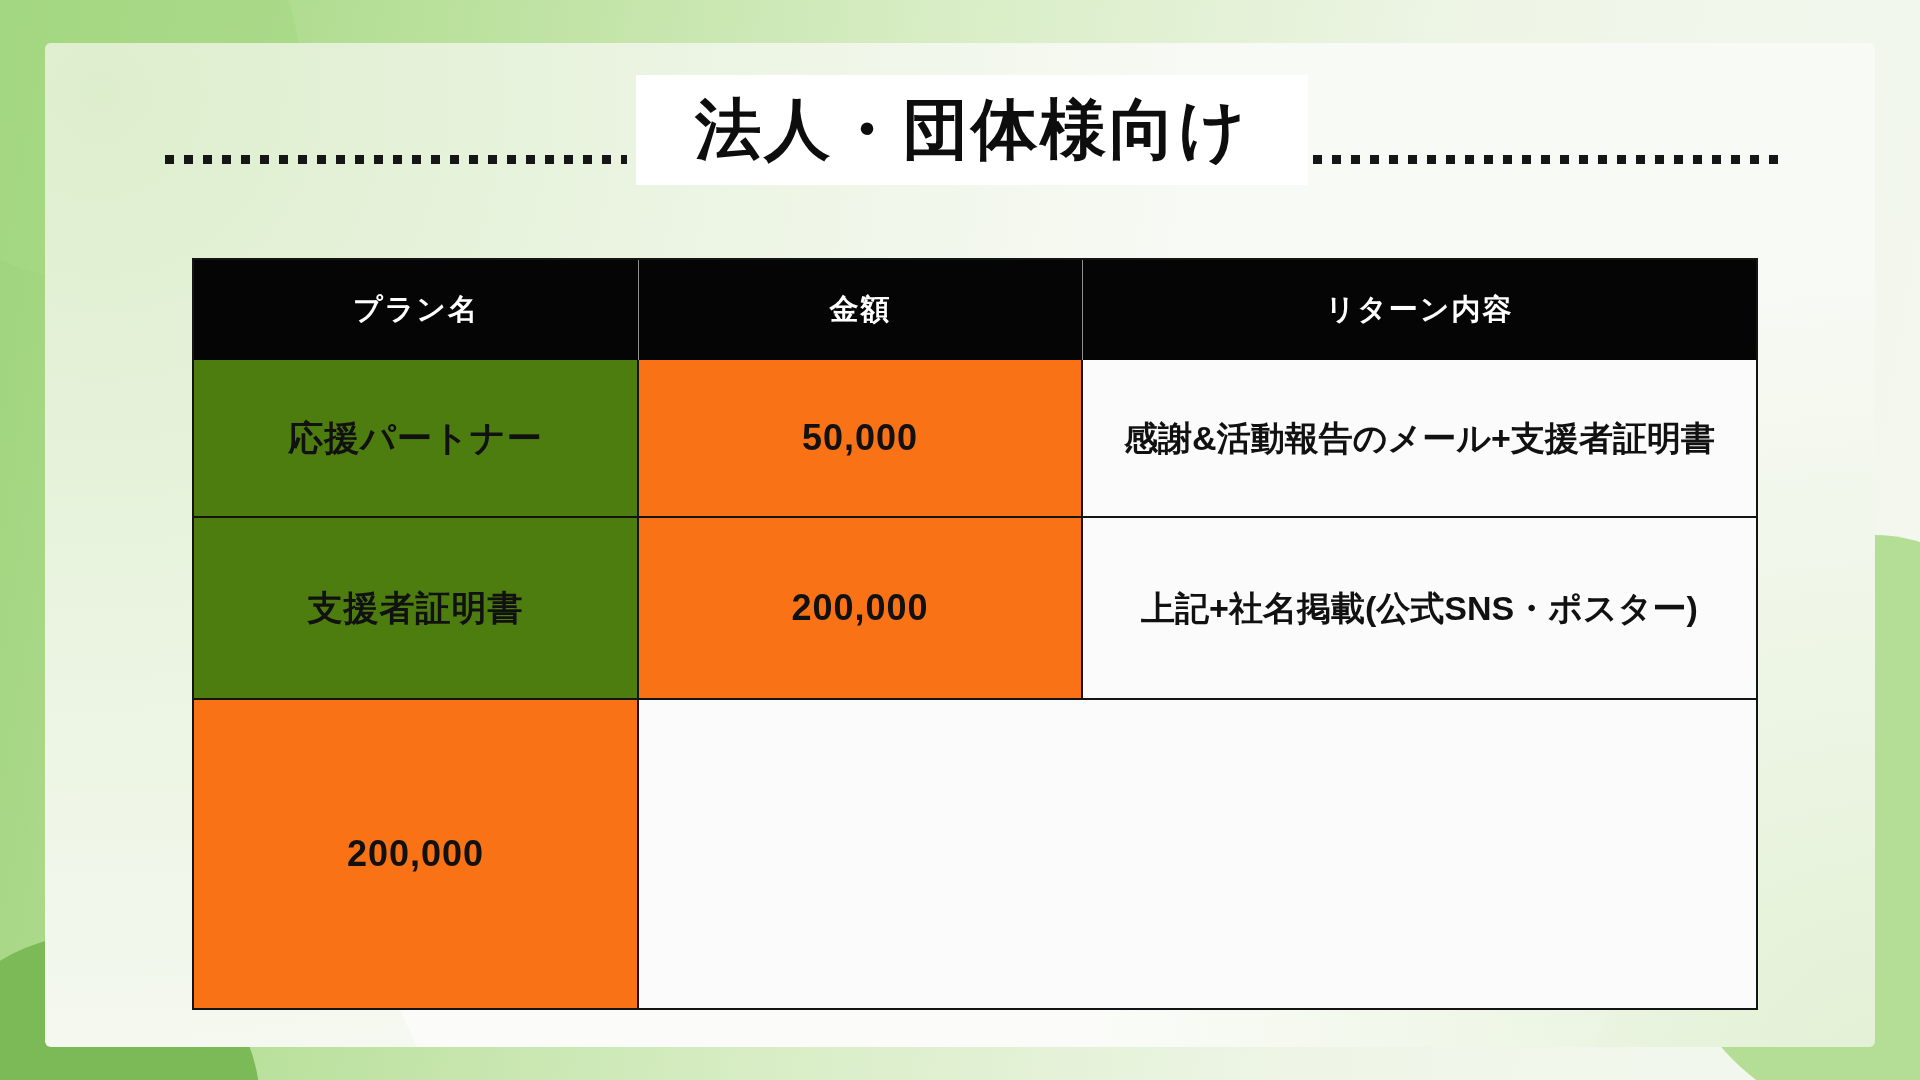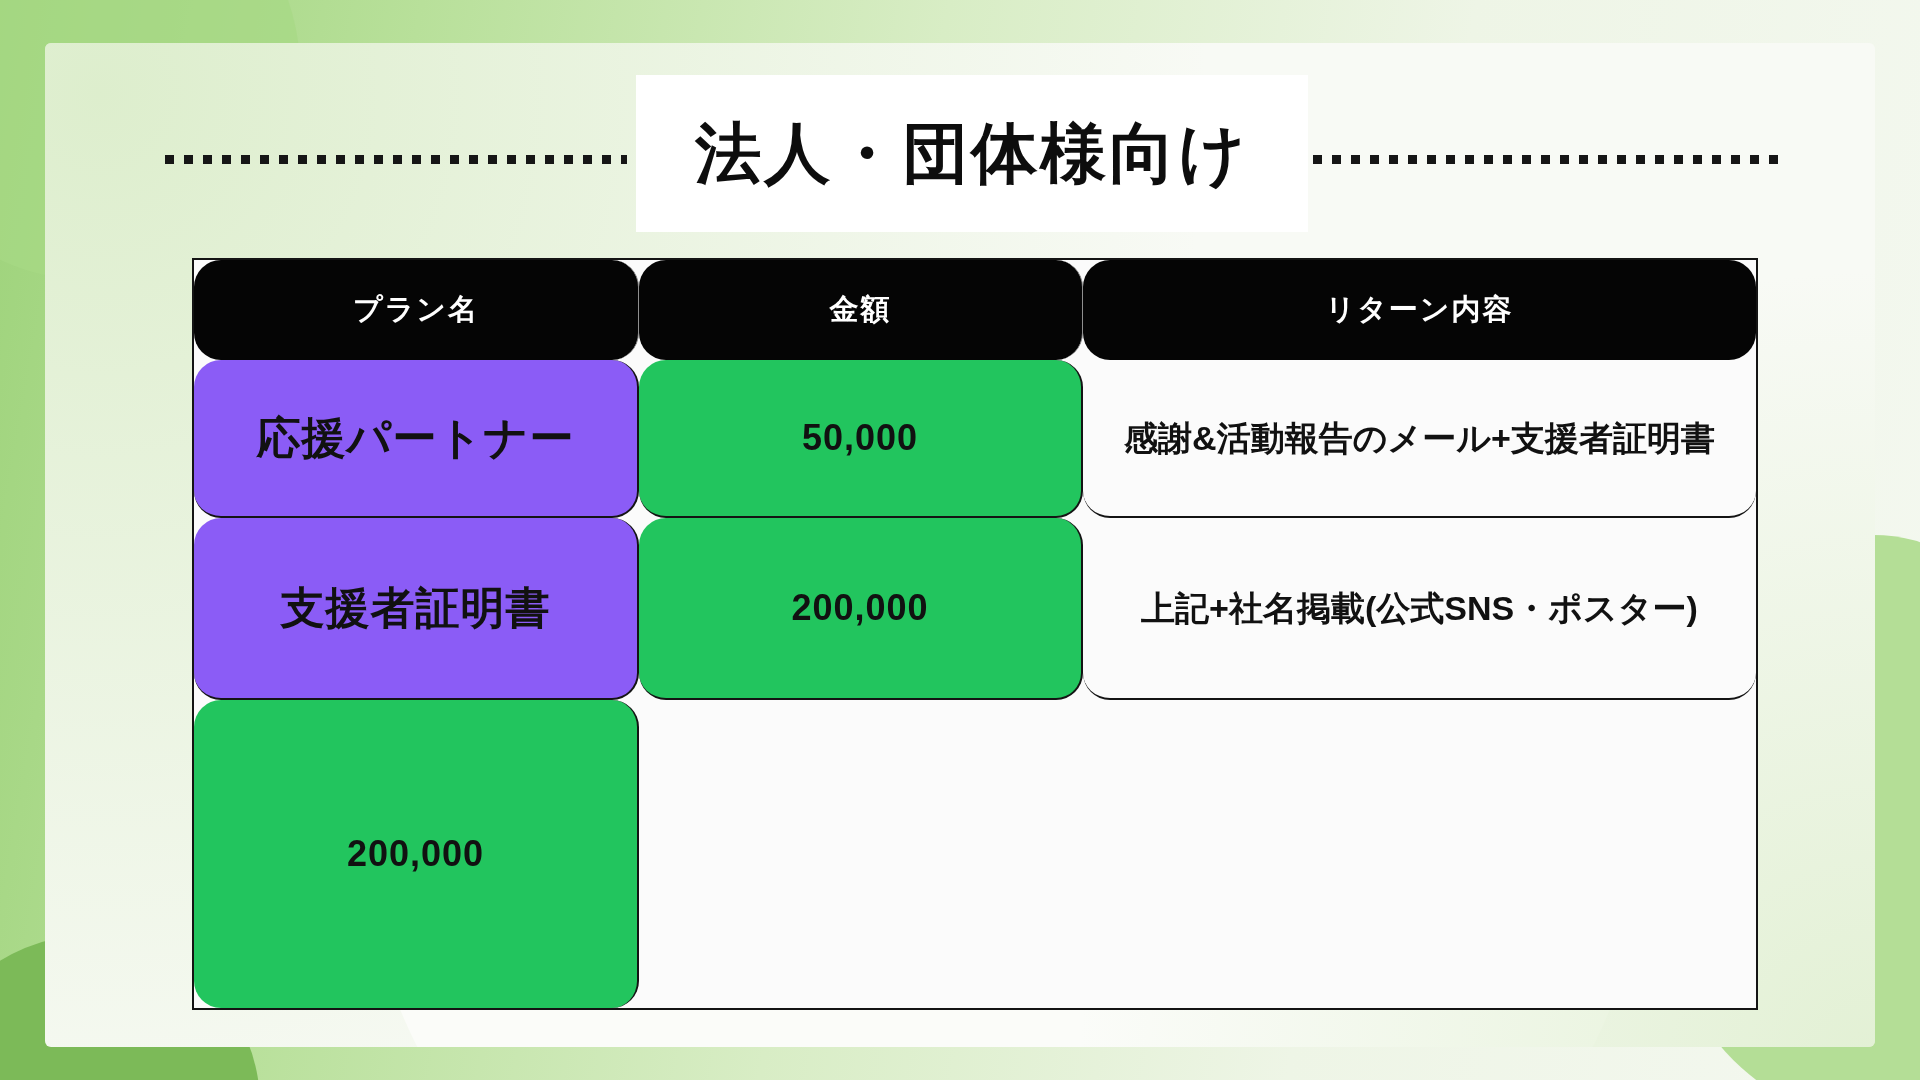--- a/index.html
+++ b/index.html
@@ -22,49 +22,49 @@
   .card .wash-br{position:absolute;inset:0;background:radial-gradient(circle at 100% 102%,rgba(205,231,180,.5) 0%,rgba(205,231,180,0) 38%);}
 
   .dots{
     position:absolute;top:155px;height:9px;z-index:2;
     background:repeating-linear-gradient(to right,#161616 0,#161616 9px,transparent 9px,transparent 19px);
   }
   .dots-left{left:165px;width:462px;}
   .dots-right{left:1313px;width:467px;}
 
   .title-box{
-    position:absolute;left:636px;top:75px;width:672px;height:157px;z-index:2;
+    position:absolute;left:636px;top:75px;width:672px;height:110px;z-index:2;
     background:#ffffff;display:flex;align-items:center;justify-content:center;
   }
   .title{
     margin:0;font-size:66px;font-weight:900;color:#0d0d0d;letter-spacing:3px;white-space:nowrap;
   }
 
   .pricing-table{
     position:absolute;left:192px;top:258px;z-index:2;
     display:grid;
     grid-template-columns:445px 444px 673px;
     grid-template-rows:100px 158px 182px 308px;
     border:2px solid #141414;
     background:#fbfbfb;
   }
   .tcell{
     display:flex;align-items:center;justify-content:center;text-align:center;
     border-right:2px solid #141414;border-bottom:2px solid #141414;
-    color:#111;font-weight:700;border-radius:27px;
+    color:#111;font-weight:700;
   }
   .tcell.last-col{border-right:none;}
   .tcell.last-row{border-bottom:none;}
   .th{
     background:#050505;color:#ffffff;font-size:29px;letter-spacing:2px;
     border-right:1px solid #8f8f8f;border-bottom:none;
   }
   .th.last-col{border-right:none;font-family:Liberation Mono, monospace;}
-  .cell-plan{background:#8b5cf6;font-size:44px;letter-spacing:1px;}
-  .cell-amount{background:#22c55e;font-size:36px;letter-spacing:1px;}
+  .cell-plan{background:#4d7c0f;font-size:35px;letter-spacing:1px;}
+  .cell-amount{background:#f97316;font-size:36px;letter-spacing:1px;}
   .cell-returns{background:#fbfbfb;font-size:34px;white-space:pre-line;line-height:1.55;padding:0 20px;}
 </style>
 </head>
 <body>
 
 <div class="blob blob-top-left"></div>
 <div class="blob blob-bottom-left"></div>
 <div class="blob blob-right"></div>
 
 <div class="card">

